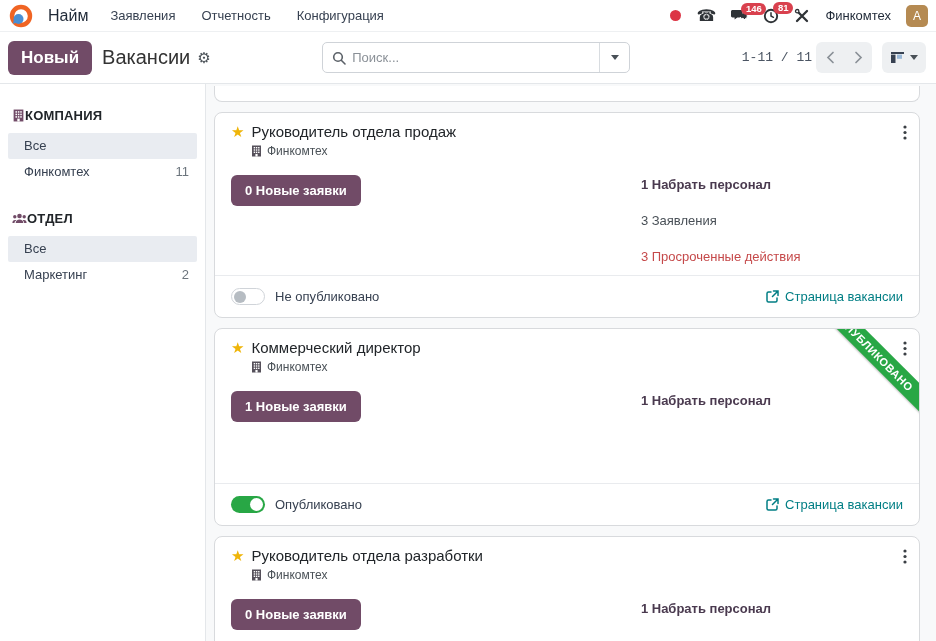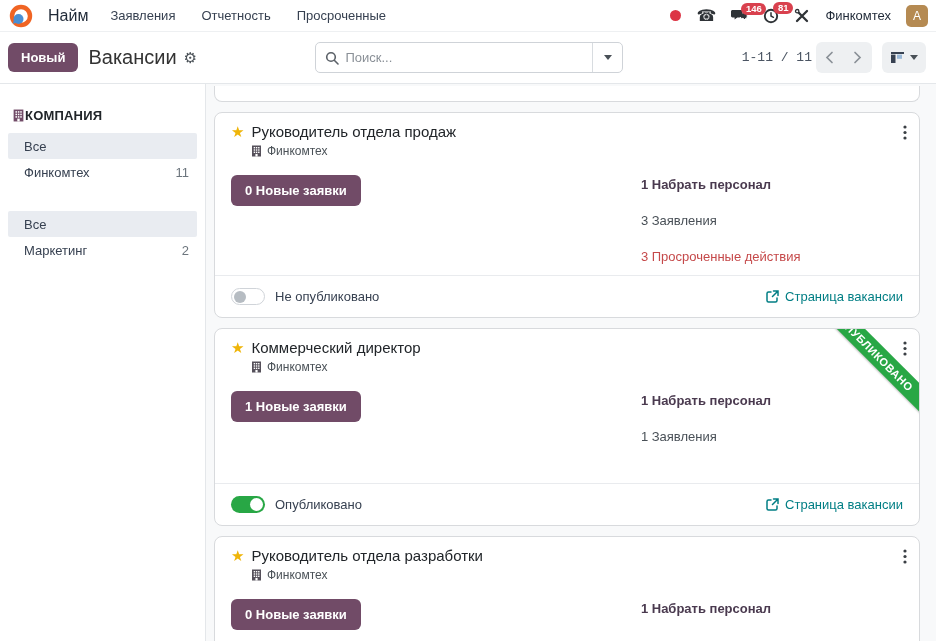--- a/index.html
+++ b/index.html
@@ -19,21 +19,21 @@
   .dot{width:11px;height:11px;border-radius:50%;background:#DC3545;}
   .tray-icon{position:relative;color:#2f3337;font-size:16px;line-height:16px;cursor:pointer;display:flex;align-items:center;}
   .badge{position:absolute;top:-6px;left:10px;background:var(--badge);color:#fff;font-size:9.5px;font-weight:bold;
          border-radius:9px;padding:1.5px 4.5px;line-height:1;white-space:nowrap;}
   .company-name{font-size:13px;color:#1f2937;cursor:pointer;}
   .avatar{width:22px;height:22px;border-radius:5px;background:var(--avatar);color:#fff;font-size:12px;
           display:flex;align-items:center;justify-content:center;cursor:pointer;}
 
   
   .control{height:52px;display:flex;align-items:center;padding:0 8px;border-bottom:1px solid #e4e7ea;background:#fff;}
-  .btn-new{background:var(--primary);color:#fff;border:none;border-radius:6px;padding:7px 13px;font-size:13px;
+  .btn-new{background:var(--primary);color:#fff;border:none;border-radius:6px;padding:7px 13px;font-size:17px;
            font-weight:bold;cursor:pointer;font-family:inherit;}
   .breadcrumb{font-size:20px;color:#333;margin-left:10px;}
   .gear{color:#4b5258;font-size:15px;margin-left:7px;cursor:pointer;}
   .search{margin:0 auto;width:308px;height:31px;border:1px solid #cfd3d8;border-radius:5px;display:flex;
           align-items:center;background:#fff;}
   .search input{flex:1;border:none;outline:none;font-size:13px;color:#374151;padding:0 6px;min-width:0;
           font-family:inherit;background:transparent;}
   .search input::placeholder{color:#8a9097;}
   .search .mag{margin-left:9px;display:flex;}
   .search-toggle{width:30px;align-self:stretch;border-left:1px solid #d8dce0;display:flex;align-items:center;
@@ -46,21 +46,21 @@
   .switcher{height:31px;background:#eef0f2;border-radius:6px;display:flex;align-items:center;gap:5px;
           padding:0 8px;cursor:pointer;margin-right:2px;}
 
   
   .main{display:flex;height:557px;}
   .sidebar{width:206px;background:#fff;border-right:1px solid #e4e7ea;padding:24px 8px 0 8px;flex:0 0 auto;}
   .s-section{margin-bottom:26px;}
   .s-header{display:flex;align-items:center;padding:0 4px;margin-bottom:10px;}
   .s-icon{color:var(--primary);display:flex;}
   .s-title{font-size:13px;font-weight:bold;color:#212529;letter-spacing:.2px;}
-  .s-item{display:flex;align-items:center;justify-content:space-between;padding:5px 8px 5px 16px;font-size:13px;
+  .s-item{display:flex;align-items:flex-start;justify-content:space-between;padding:5px 8px 5px 16px;font-size:13px;
           color:#374151;cursor:pointer;border-radius:2px;min-height:26px;}
   .s-item.selected{background:#e9ecf1;}
   .s-count{color:#6c757d;font-size:13px;}
 
   .kanban{flex:1;background:#f8f9fa;padding:2px 16px 0 8px;overflow:hidden;}
   .card{position:relative;background:#fff;border:1px solid #d8dadd;border-radius:8px;margin-bottom:10px;overflow:hidden;}
   .card.partial{height:16px;border-top:none;border-radius:0 0 8px 8px;}
   .card-body{padding:10px 16px 8px;}
   .card-head{display:flex;align-items:center;gap:7px;padding-right:24px;}
   .star{color:var(--gold);font-size:15px;line-height:1;cursor:pointer;}
@@ -95,21 +95,21 @@
 
 <div class="navbar">
   <svg class="logo" viewBox="0 0 26 26">
     <circle cx="13" cy="13" r="9" fill="none" stroke="#F06423" stroke-width="4.4"></circle>
     <circle cx="10.5" cy="16" r="5" fill="#4A8FD3"></circle>
     <path d="M5 21l4-2-3-3z" fill="#4A8FD3"></path>
   </svg>
   <span class="app-name">Найм</span>
   <span class="menu-item">Заявления</span>
   <span class="menu-item">Отчетность</span>
-  <span class="menu-item">Просроченные</span>
+  <span class="menu-item">Конфигурация</span>
 
   <div class="systray">
     <span class="dot"></span>
     <span class="tray-icon">☎</span>
     <span class="tray-icon">
       <svg width="17" height="14" viewBox="0 0 17 14">
         <path fill="#2f3337" d="M1.5 1h8.4c.9 0 1.6.7 1.6 1.6v4.2c0 .9-.7 1.6-1.6 1.6H6.3L3.6 10.6V8.4H1.5C.7 8.4 0 7.7 0 6.8V2.6C0 1.7.7 1 1.5 1z"></path>
         <path fill="#2f3337" stroke="#fff" stroke-width="1" d="M12.2 3.6h2.6c.8 0 1.4.6 1.4 1.4v3c0 .8-.6 1.4-1.4 1.4h-.3v1.9l-2.4-1.9h-1.5c-.8 0-1.4-.6-1.4-1.4"></path>
       </svg>
       <span class="badge">146</span>
@@ -201,20 +201,33 @@
   </div>
 
   <div class="s-item">
     <span class="s-label">Финкомтех</span>
     <span class="s-count">11</span>
   </div>
 </div>
   </div>
 
   <div class="s-section">
+    <div class="s-header">
+      <span class="s-icon">
+            <svg width="15" height="13" viewBox="0 0 15 13">
+              <circle cx="7.5" cy="4" r="2.3" fill="currentColor"></circle>
+              <path d="M3.7 11c0-2.2 1.6-3.6 3.8-3.6s3.8 1.4 3.8 3.6z" fill="currentColor"></path>
+              <circle cx="2.8" cy="4.8" r="1.7" fill="currentColor"></circle>
+              <path d="M.4 11c0-1.8 1-2.9 2.6-2.9.5 0 .9.1 1.3.3C3.1 9 2.6 9.9 2.5 11z" fill="currentColor"></path>
+              <circle cx="12.2" cy="4.8" r="1.7" fill="currentColor"></circle>
+              <path d="M14.6 11c0-1.8-1-2.9-2.6-2.9-.5 0-.9.1-1.3.3.9.6 1.4 1.5 1.5 2.6z" fill="currentColor"></path>
+            </svg>
+          </span>
+      <span class="s-title">ОТДЕЛ</span>
+    </div>
     <div class="s-items">
   <div class="s-item selected">
     <span class="s-label">Все</span>
     <span class="s-count"></span>
   </div>
 
   <div class="s-item">
     <span class="s-label">Маркетинг</span>
     <span class="s-count">2</span>
   </div>
@@ -314,21 +327,20 @@
           </svg>
         </span>
         <span class="c-name">Финкомтех</span>
       </div>
       <div class="card-main">
         <div class="btn-wrap">
           <button class="btn-applications">1 Новые заявки</button>
         </div>
         <div class="stats">
               <span class="stat emphasis">1 Набрать персонал</span>
-              <span class="stat normal">1 Заявления</span>
             </div>
       </div>
     </div>
     <div class="card-footer">
       <span class="toggle-wrap">
         <span class="switch on">
               <span class="knob"></span>
             </span>
         <span class="toggle-label">Опубликовано</span>
       </span>

